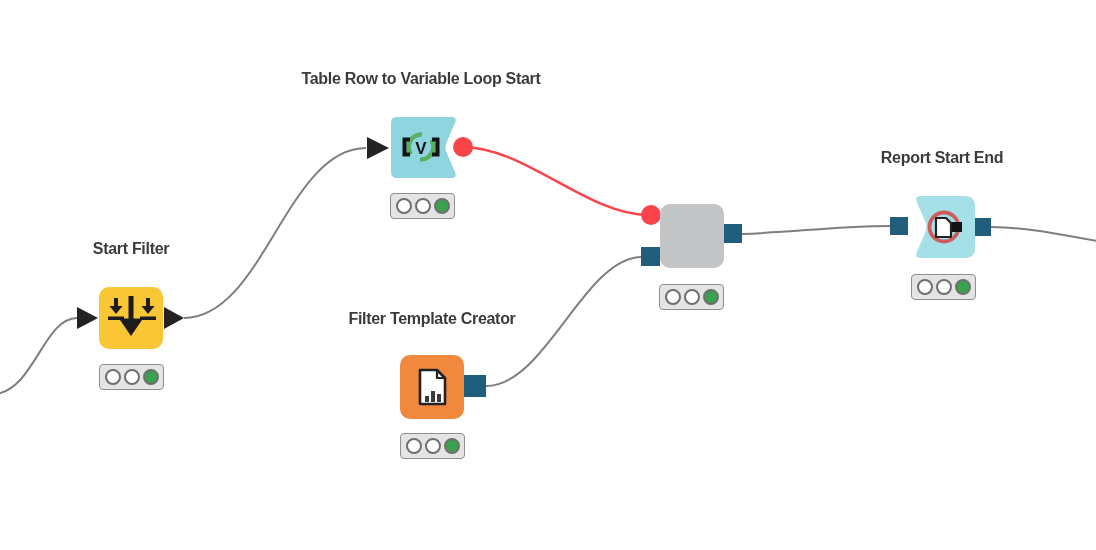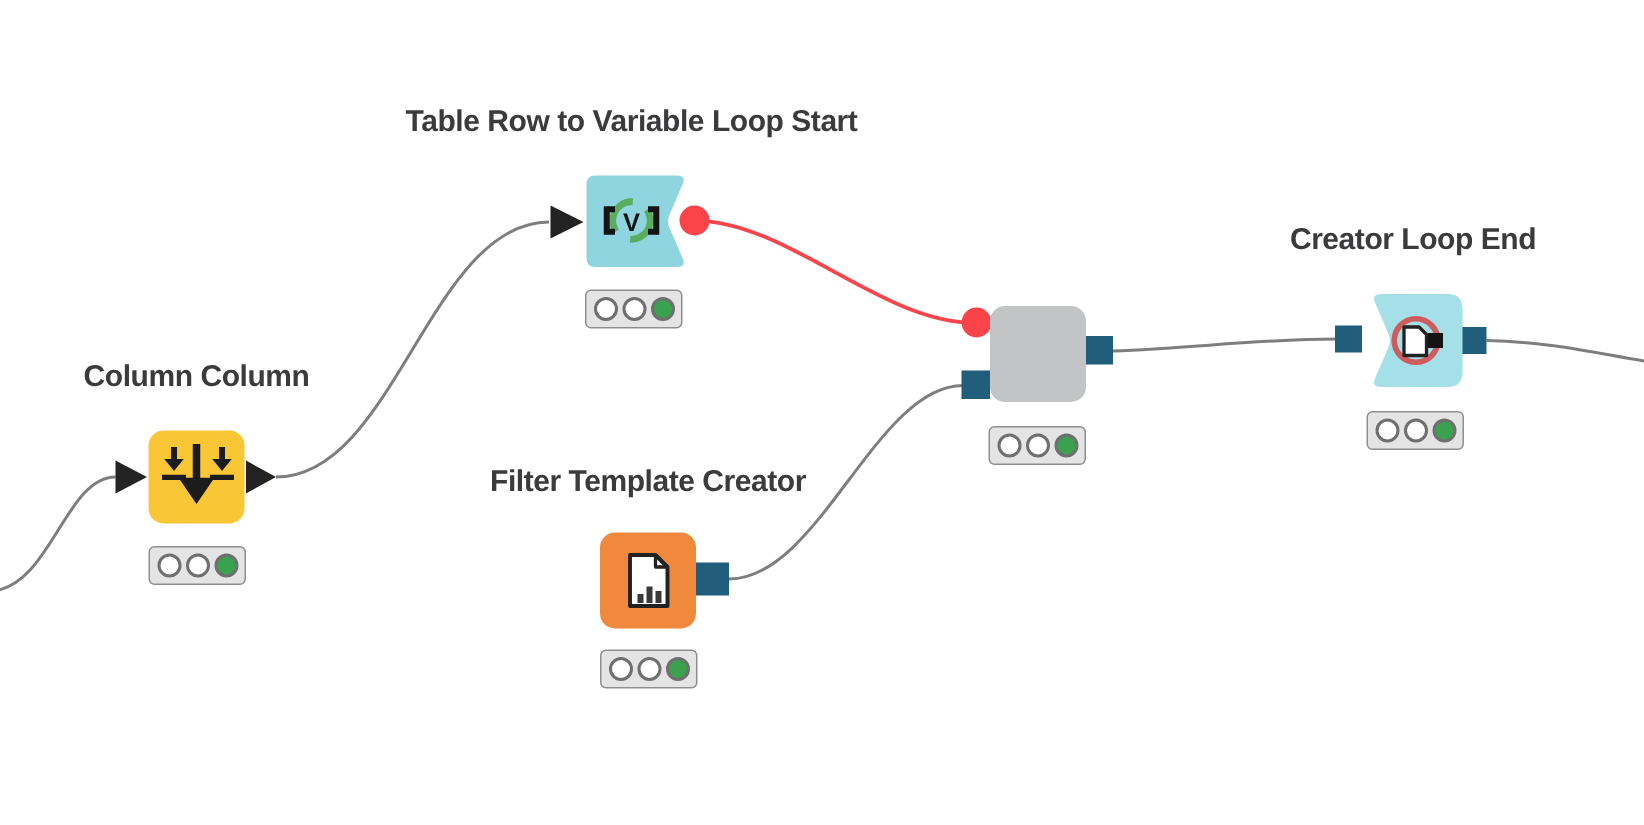--- a/index.html
+++ b/index.html
@@ -8,21 +8,21 @@
     width:1096px;height:550px;
     background:#ffffff;
     overflow:hidden;
     font-family:"Liberation Sans", sans-serif;
   }
   .graph-svg{position:absolute;left:0;top:0;}
   .node-label{
     position:absolute;
     transform:translateX(-50%);
     font-weight:700;
-    font-size:20px;
+    font-size:16px;
     letter-spacing:-0.3px;
     color:#3b3b3d;
     white-space:nowrap;
     user-select:none;
   }
   .traffic{
     position:absolute;
     width:65px;height:26px;
     background:#e4e4e4;
     border:1.5px solid #8f8f8f;
@@ -105,24 +105,24 @@
       <rect x="437" y="394" width="4" height="8" fill="#3a3a3a"></rect>
     </g>
 
     <g>
       <circle cx="944" cy="227" r="14.5" fill="none" stroke="#cf5c5c" stroke-width="3.8"></circle>
       <path d="M936 218 H946 L951 223 V237 H936 Z" fill="#ffffff" stroke="#222222" stroke-width="2.2" stroke-linejoin="round"></path>
       <rect x="952" y="222" width="10" height="10" fill="#141414"></rect>
     </g>
   </svg>
 
-  <div class="node-label" style="left:131px;top:240px">Column Column</div>
+  <div class="node-label" style="left:131px;top:240px">Start Filter</div>
   <div class="node-label" style="left:421px;top:70px">Table Row to Variable Loop Start</div>
   <div class="node-label" style="left:432px;top:310px">Filter Template Creator</div>
-  <div class="node-label" style="left:942px;top:149px">Creator Loop End</div>
+  <div class="node-label" style="left:942px;top:149px">Report Start End</div>
 
   <div class="traffic" style="left:99px;top:364px">
     <span class="dot"></span>
     <span class="dot"></span>
     <span class="dot green"></span>
   </div>
   <div class="traffic" style="left:390px;top:193px">
     <span class="dot"></span>
     <span class="dot"></span>
     <span class="dot green"></span>

